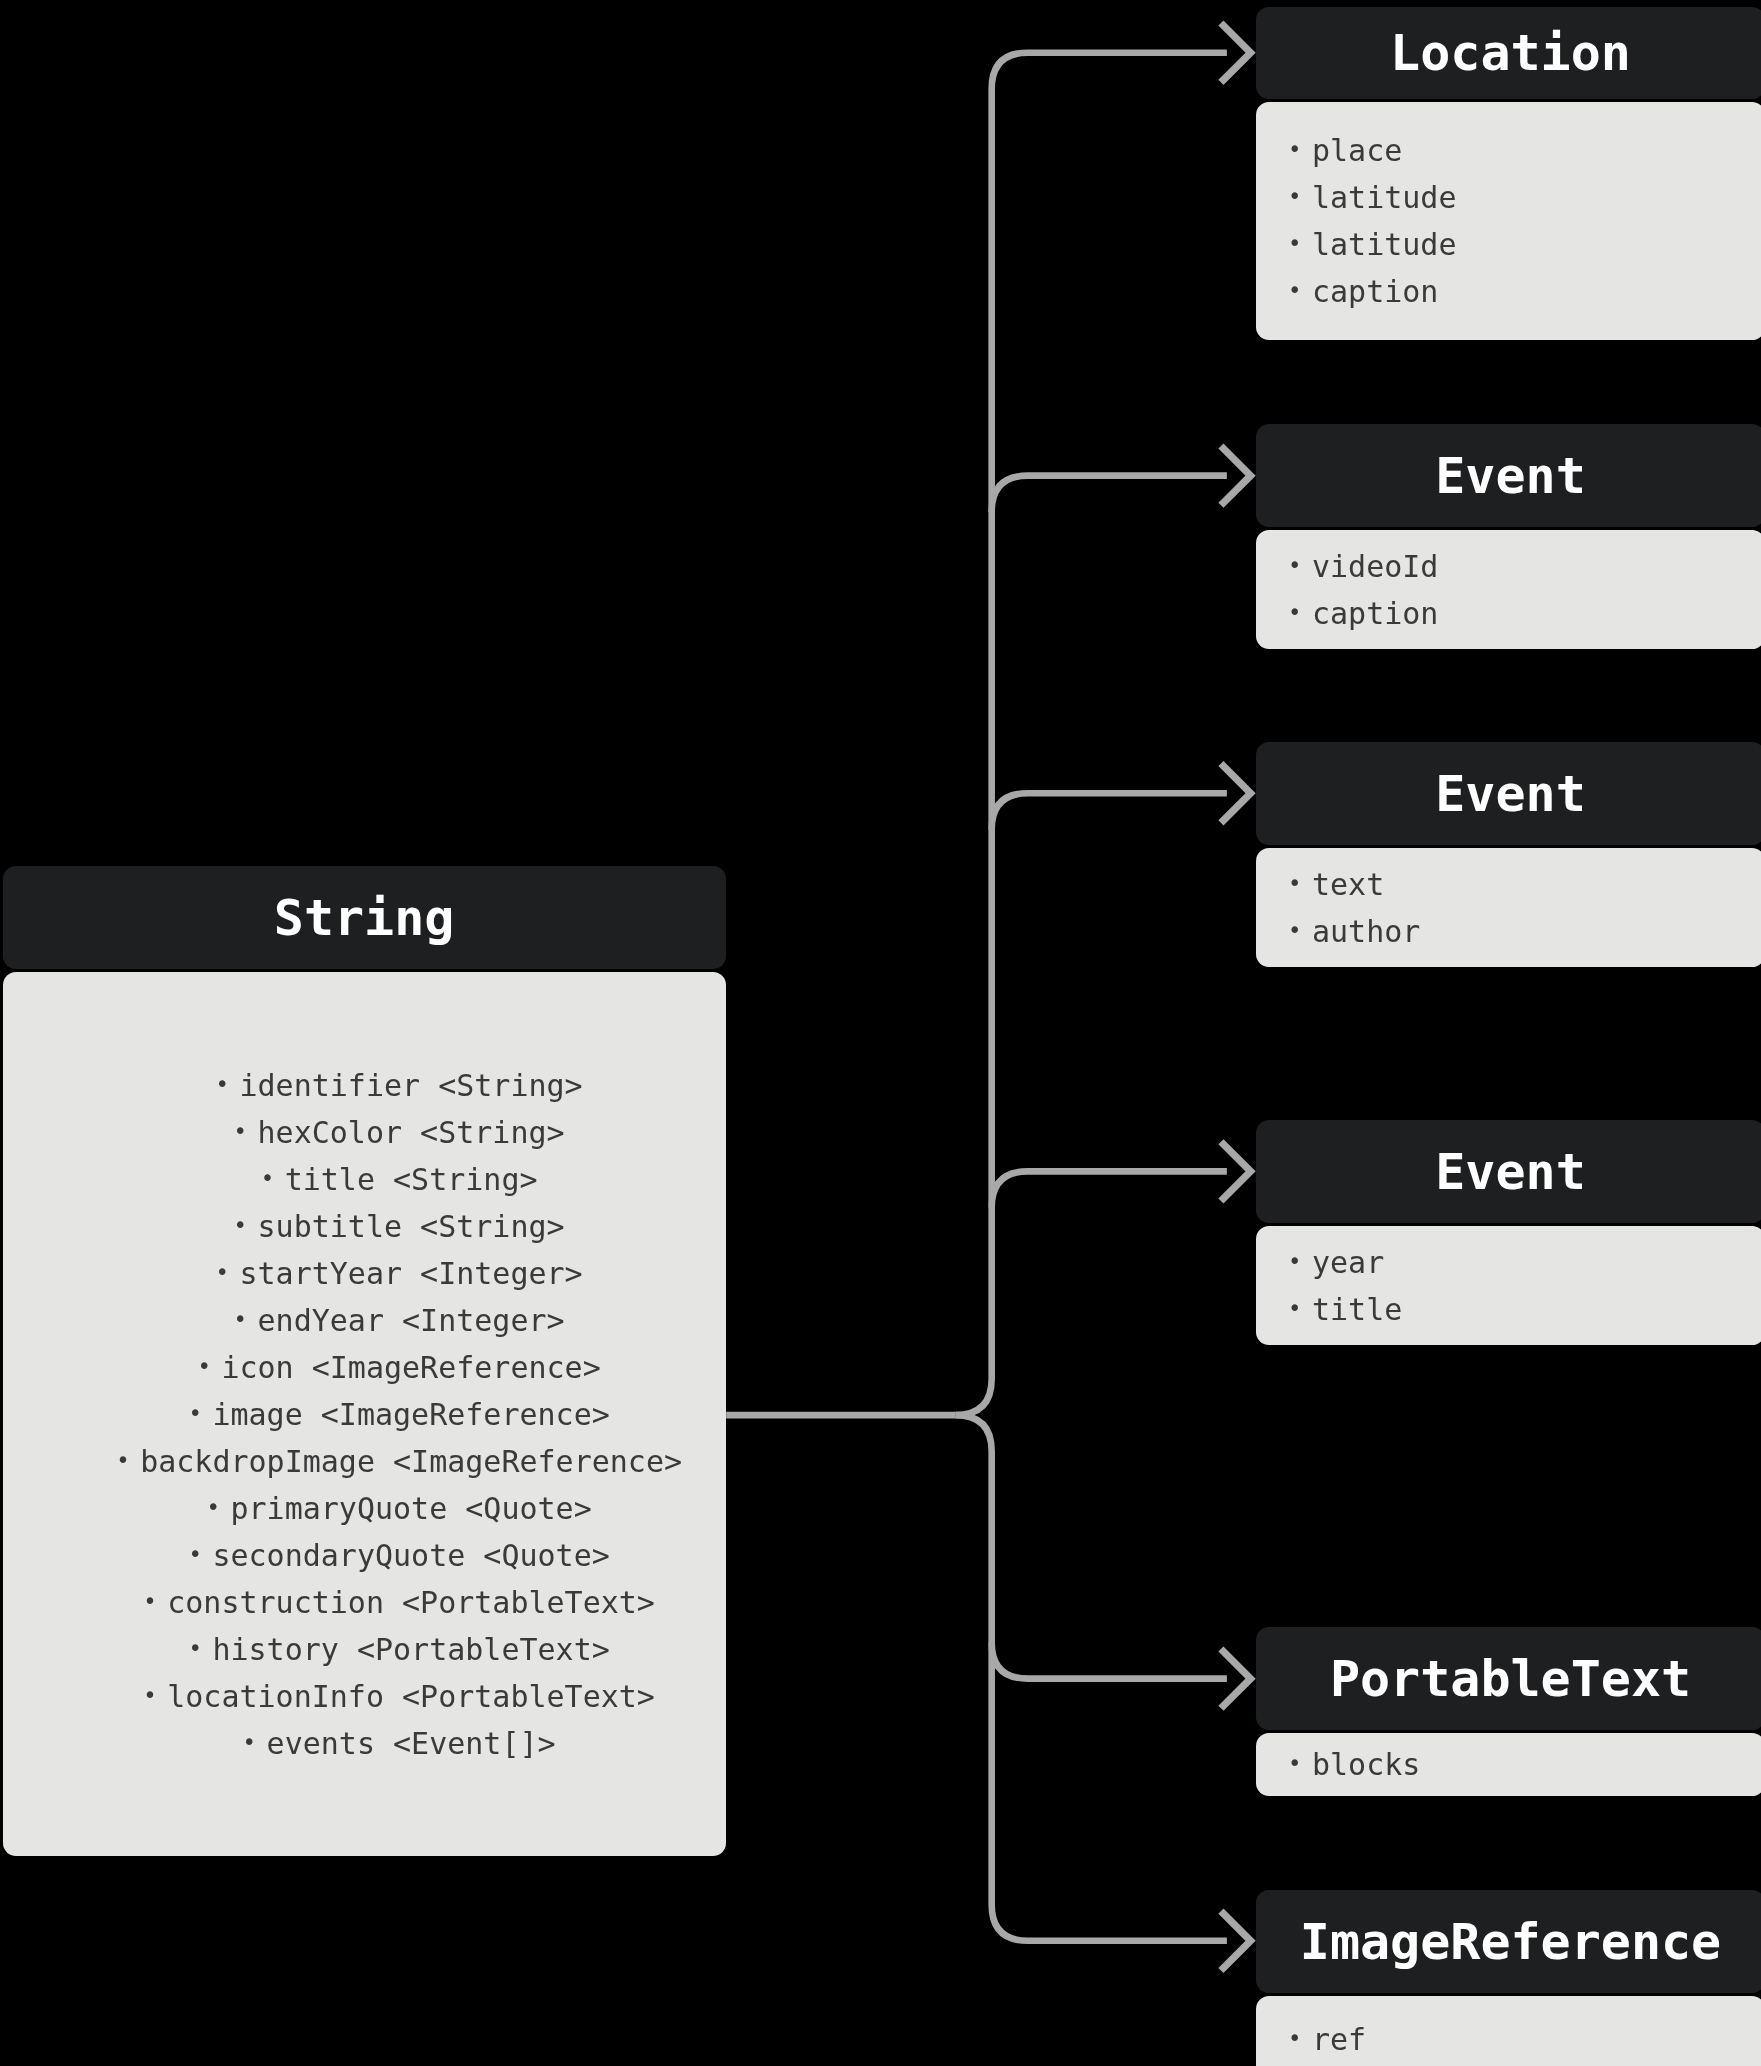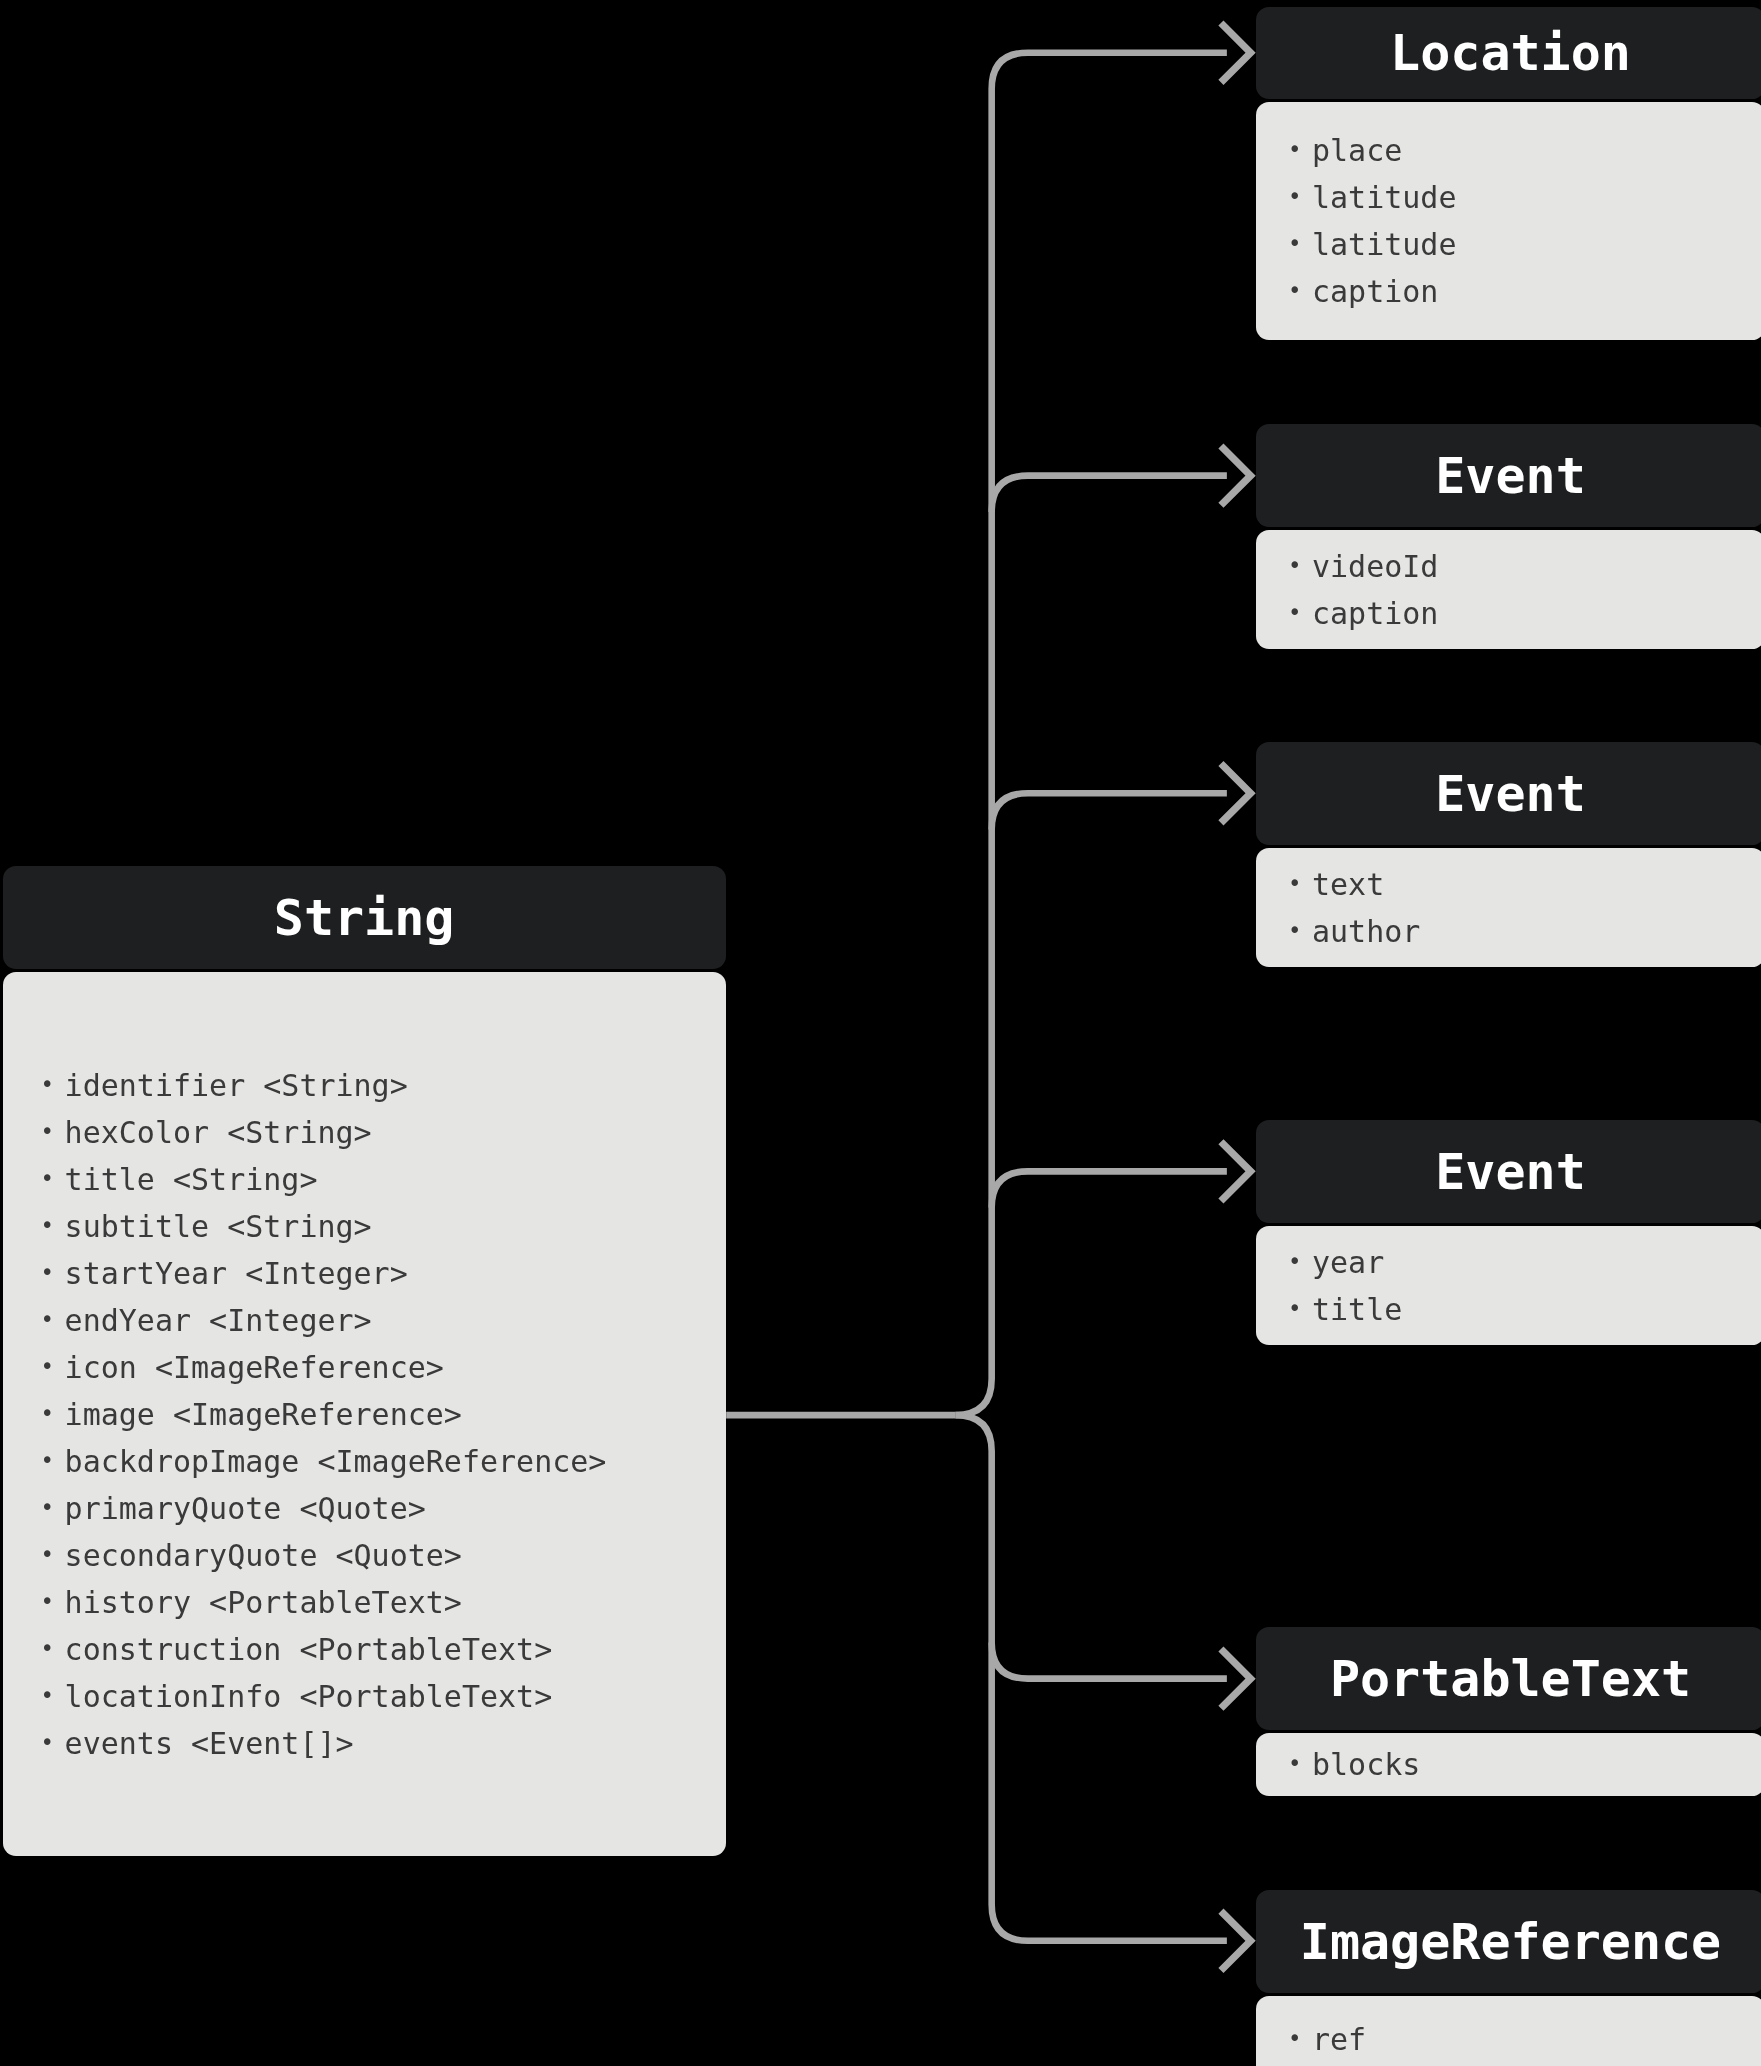--- a/index.html
+++ b/index.html
@@ -38,21 +38,21 @@
   }
   ul.fields{
     list-style:none;margin:0;padding:0;
   }
   ul.fields li{
     height:47px;line-height:47px;
     white-space:nowrap;
     color:var(--fieldText);
     font-size:30px;font-weight:500;
   }
-  .wonder-fields li{padding-left:38px;}
+  .wonder-fields li{padding-left:70px;text-align:center;}
   .side-fields li{padding-left:32px;}
   .bullet{
     display:inline-block;
     font-size:22.4px;
     vertical-align:middle;
     margin-right:10.5px;
     transform:translateY(-2.6px);
     color:var(--fieldText);
   }
 </style>
@@ -94,22 +94,22 @@
         <li><span class="bullet">•</span><span>hexColor &lt;String&gt;</span></li>
         <li><span class="bullet">•</span><span>title &lt;String&gt;</span></li>
         <li><span class="bullet">•</span><span>subtitle &lt;String&gt;</span></li>
         <li><span class="bullet">•</span><span>startYear &lt;Integer&gt;</span></li>
         <li><span class="bullet">•</span><span>endYear &lt;Integer&gt;</span></li>
         <li><span class="bullet">•</span><span>icon &lt;ImageReference&gt;</span></li>
         <li><span class="bullet">•</span><span>image &lt;ImageReference&gt;</span></li>
         <li><span class="bullet">•</span><span>backdropImage &lt;ImageReference&gt;</span></li>
         <li><span class="bullet">•</span><span>primaryQuote &lt;Quote&gt;</span></li>
         <li><span class="bullet">•</span><span>secondaryQuote &lt;Quote&gt;</span></li>
+        <li><span class="bullet">•</span><span>construction &lt;PortableText&gt;</span></li>
         <li><span class="bullet">•</span><span>history &lt;PortableText&gt;</span></li>
-        <li><span class="bullet">•</span><span>construction &lt;PortableText&gt;</span></li>
         <li><span class="bullet">•</span><span>locationInfo &lt;PortableText&gt;</span></li>
         <li><span class="bullet">•</span><span>events &lt;Event[]&gt;</span></li>
       </ul>
   </div>
 
   <div class="box-header" style="left:1256px;top:6.6px;width:509px;height:92px;">
     <span>Location</span>
   </div>
   <div class="box-body" style="left:1256px;top:102px;width:509px;height:238px;">
     <ul class="fields side-fields">

